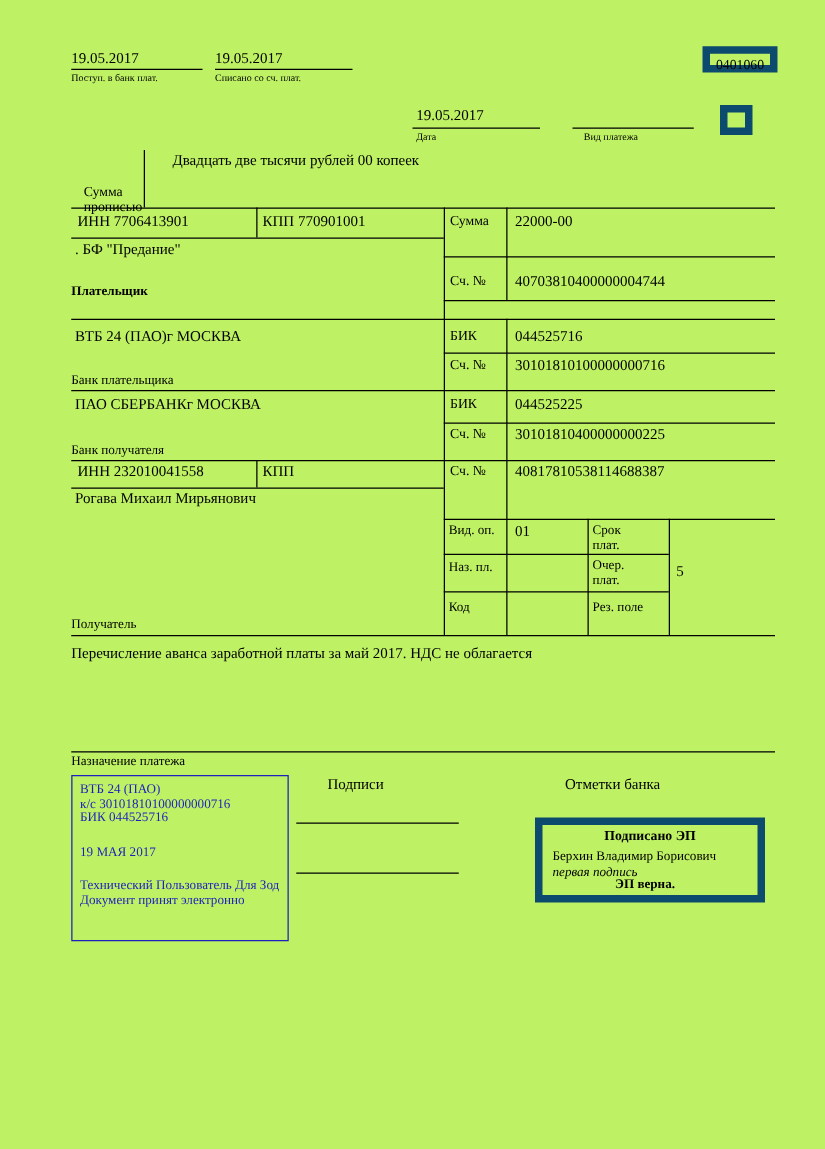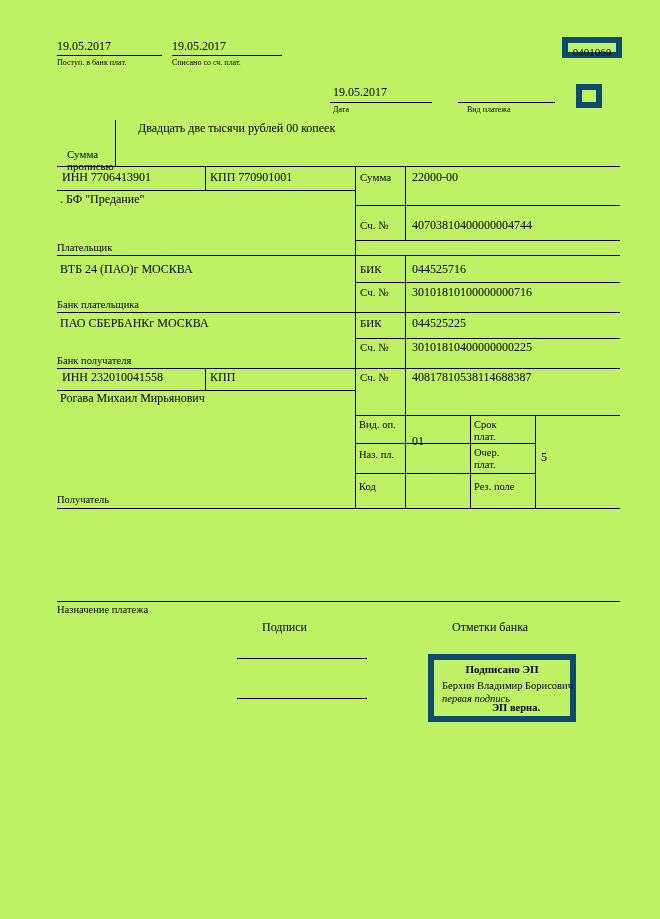--- a/index.html
+++ b/index.html
@@ -71,21 +71,21 @@
   <div class="vline" style="left:470px;top:415px;height:93px;"></div>
   <div class="vline" style="left:535px;top:415px;height:93px;"></div>
 
   <div class="abs t12" style="left:62px;top:171px;">ИНН 7706413901</div>
   <div class="abs t12" style="left:210px;top:171px;">КПП 770901001</div>
   <div class="abs t11" style="left:360px;top:171px;">Сумма</div>
   <div class="abs t12" style="left:412px;top:171px;">22000-00</div>
   <div class="abs t12" style="left:60px;top:193px;">. БФ "Предание"</div>
   <div class="abs t11" style="left:360px;top:219px;">Сч. №</div>
   <div class="abs t12" style="left:412px;top:219px;">40703810400000004744</div>
-  <div class="abs t10" style="left:57px;top:242px;">Плательщик</div>
+  <div class="abs t10" style="left:57px;top:228px;font-weight:bold;">Плательщик</div>
 
   <div class="abs t12" style="left:60px;top:263px;">ВТБ 24 (ПАО)г МОСКВА</div>
   <div class="abs t11" style="left:360px;top:263px;">БИК</div>
   <div class="abs t12" style="left:412px;top:263px;">044525716</div>
   <div class="abs t11" style="left:360px;top:286px;">Сч. №</div>
   <div class="abs t12" style="left:412px;top:286px;">30101810100000000716</div>
   <div class="abs t10" style="left:57px;top:299px;">Банк плательщика</div>
 
   <div class="abs t12" style="left:60px;top:317px;">ПАО СБЕРБАНКг МОСКВА</div>
   <div class="abs t11" style="left:360px;top:317px;">БИК</div>
@@ -94,38 +94,47 @@
   <div class="abs t12" style="left:412px;top:341px;">30101810400000000225</div>
   <div class="abs t10" style="left:57px;top:355px;">Банк получателя</div>
 
   <div class="abs t12" style="left:62px;top:371px;">ИНН 232010041558</div>
   <div class="abs t12" style="left:210px;top:371px;">КПП</div>
   <div class="abs t11" style="left:360px;top:371px;">Сч. №</div>
   <div class="abs t12" style="left:412px;top:371px;">40817810538114688387</div>
   <div class="abs t12" style="left:60px;top:392px;">Рогава Михаил Мирьянович</div>
 
   <div class="abs t10" style="left:359px;top:419px;">Вид. оп.</div>
-  <div class="abs t12" style="left:412px;top:419px;margin-top:16px;">01</div>
+  <div class="abs t12" style="left:412px;top:419px;">01</div>
   <div class="abs wrap t10" style="left:474px;top:419px;width:42px;">Срок плат.</div>
   <div class="abs t10" style="left:359px;top:449px;">Наз. пл.</div>
   <div class="abs wrap t10" style="left:474px;top:447px;width:42px;">Очер. плат.</div>
   <div class="abs t12" style="left:541px;top:451px;">5</div>
   <div class="abs t10" style="left:359px;top:481px;">Код</div>
   <div class="abs t10" style="left:474px;top:481px;">Рез. поле</div>
   <div class="abs t10" style="left:57px;top:494px;">Получатель</div>
 
+  <div class="abs t12" style="left:57px;top:516px;">Перечисление аванса заработной платы за май 2017. НДС не облагается</div>
   <div class="abs t10" style="left:57px;top:604px;">Назначение платежа</div>
 
   <div class="abs t12" style="left:262px;top:621px;">Подписи</div>
   <div class="abs t12" style="left:452px;top:621px;">Отметки банка</div>
 
+  <div class="stampbox t10" style="left:57px;top:620px;width:174px;height:133px;">
+    <div>ВТБ 24 (ПАО)</div>
+    <div>к/с 30101810100000000716</div>
+    <div>БИК 044525716</div>
+    <div style="margin-top:16px;">19 МАЯ 2017</div>
+    <div style="margin-top:15px;">Технический Пользователь Для Зод</div>
+    <div>Документ принят электронно</div>
+  </div>
 
   <div class="hline" style="left:237px;top:658px;width:130px;"></div>
   <div class="hline" style="left:237px;top:698px;width:130px;"></div>
 
-  <div class="box" style="left:428px;top:654px;width:148px;height:68px;">
+  <div class="box" style="left:428px;top:654px;width:184px;height:68px;">
     <div class="abs t11 b" style="left:0;right:0;top:3px;text-align:center;">Подписано ЭП</div>
     <div class="abs t10" style="left:8px;top:20px;">Берхин Владимир Борисович</div>
     <div class="abs t10 i" style="left:8px;top:33px;">первая подпись</div>
     <div class="abs t10 b" style="left:58px;top:42px;">ЭП верна.</div>
   </div>
 
 </div>
 
 </body></html>

